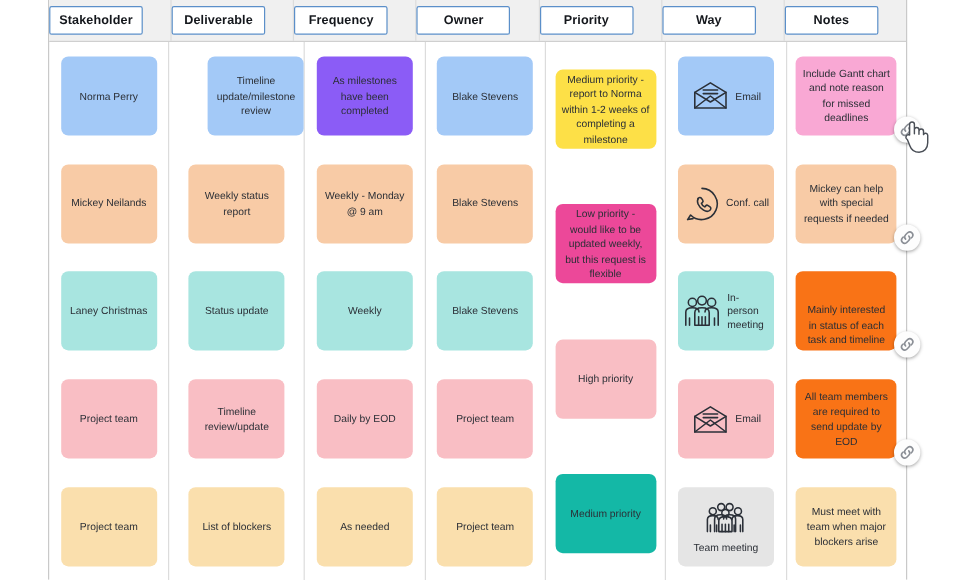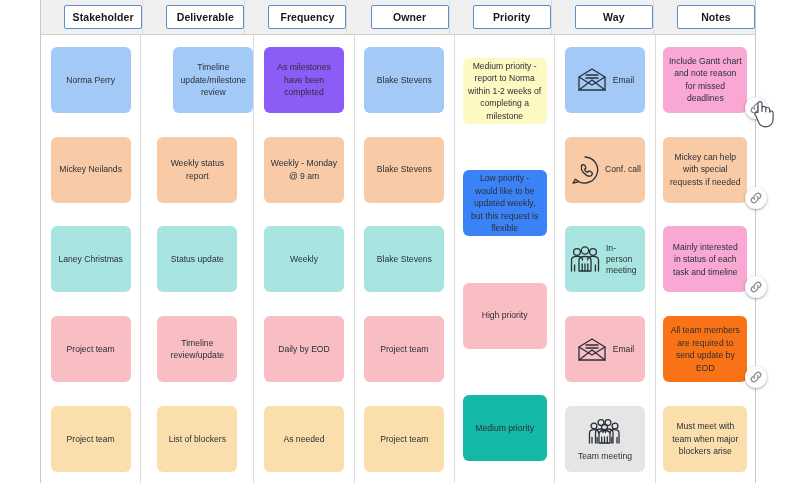--- a/index.html
+++ b/index.html
@@ -18,21 +18,21 @@
   }
   .header-band{
     position:relative;
     height:34px;
     background:#f0f0f0;
     border-bottom:1px solid #cfcfcf;
     display:flex;
   }
   .hcell{
     flex:1 1 0;
-    display:flex;align-items:center;justify-content:flex-end;
+    display:flex;align-items:center;justify-content:flex-start;
     border-right:1px solid #dcdcdc;
     box-sizing:border-box;
   }
   .hcell:last-child{border-right:none;}
   .htab{
     background:#ffffff;
     border:1px solid #5b8fc9;
     border-radius:2px;
     font-size:10.5px;
     font-weight:bold;
@@ -233,26 +233,26 @@
           </div>
         </div>
         <div class="cellwrap">
           <div class="card" style="background: rgb(250, 223, 173);">
             <span class="txt">Project team</span>
           </div>
         </div>
       </div>
       <div class="col">
         <div class="cellwrap">
-          <div class="card wide" style="background: #fef9c3;">
+          <div class="card wide" style="background: #fde047;">
             <span class="txt">Medium priority - report to Norma within 1-2 weeks of completing a milestone</span>
           </div>
         </div>
         <div class="cellwrap">
-          <div class="card wide" style="background: #3b82f6;">
+          <div class="card wide" style="background: #ec4899;">
             <span class="txt">Low priority - would like to be updated weekly, but this request is flexible</span>
           </div>
         </div>
         <div class="cellwrap">
           <div class="card wide" style="background: rgb(249, 190, 196);">
             <span class="txt">High priority</span>
           </div>
         </div>
         <div class="cellwrap">
           <div class="card wide" style="background: #14b8a6;">
@@ -367,21 +367,21 @@
             <span class="txt">Mickey can help with special requests if needed</span>
           </div>
           <div class="linkbadge">
             <svg width="14" height="14" viewBox="0 0 16 16" fill="none" stroke="#8b8f96" stroke-width="1.5" stroke-linecap="round">
               <path d="M6.5 9.5 a3 3 0 0 1 0 -4.2 l2.1 -2.1 a3 3 0 0 1 4.2 4.2 l-1 1"></path>
               <path d="M9.5 6.5 a3 3 0 0 1 0 4.2 l-2.1 2.1 a3 3 0 0 1 -4.2 -4.2 l1 -1"></path>
             </svg>
           </div>
         </div>
         <div class="cellwrap">
-          <div class="card wide" style="background: #f9a8d4;">
+          <div class="card wide" style="background: #f97316; align-items: flex-end;">
             <span class="txt">Mainly interested in status of each task and timeline</span>
           </div>
           <div class="linkbadge">
             <svg width="14" height="14" viewBox="0 0 16 16" fill="none" stroke="#8b8f96" stroke-width="1.5" stroke-linecap="round">
               <path d="M6.5 9.5 a3 3 0 0 1 0 -4.2 l2.1 -2.1 a3 3 0 0 1 4.2 4.2 l-1 1"></path>
               <path d="M9.5 6.5 a3 3 0 0 1 0 4.2 l-2.1 2.1 a3 3 0 0 1 -4.2 -4.2 l1 -1"></path>
             </svg>
           </div>
         </div>
         <div class="cellwrap">

